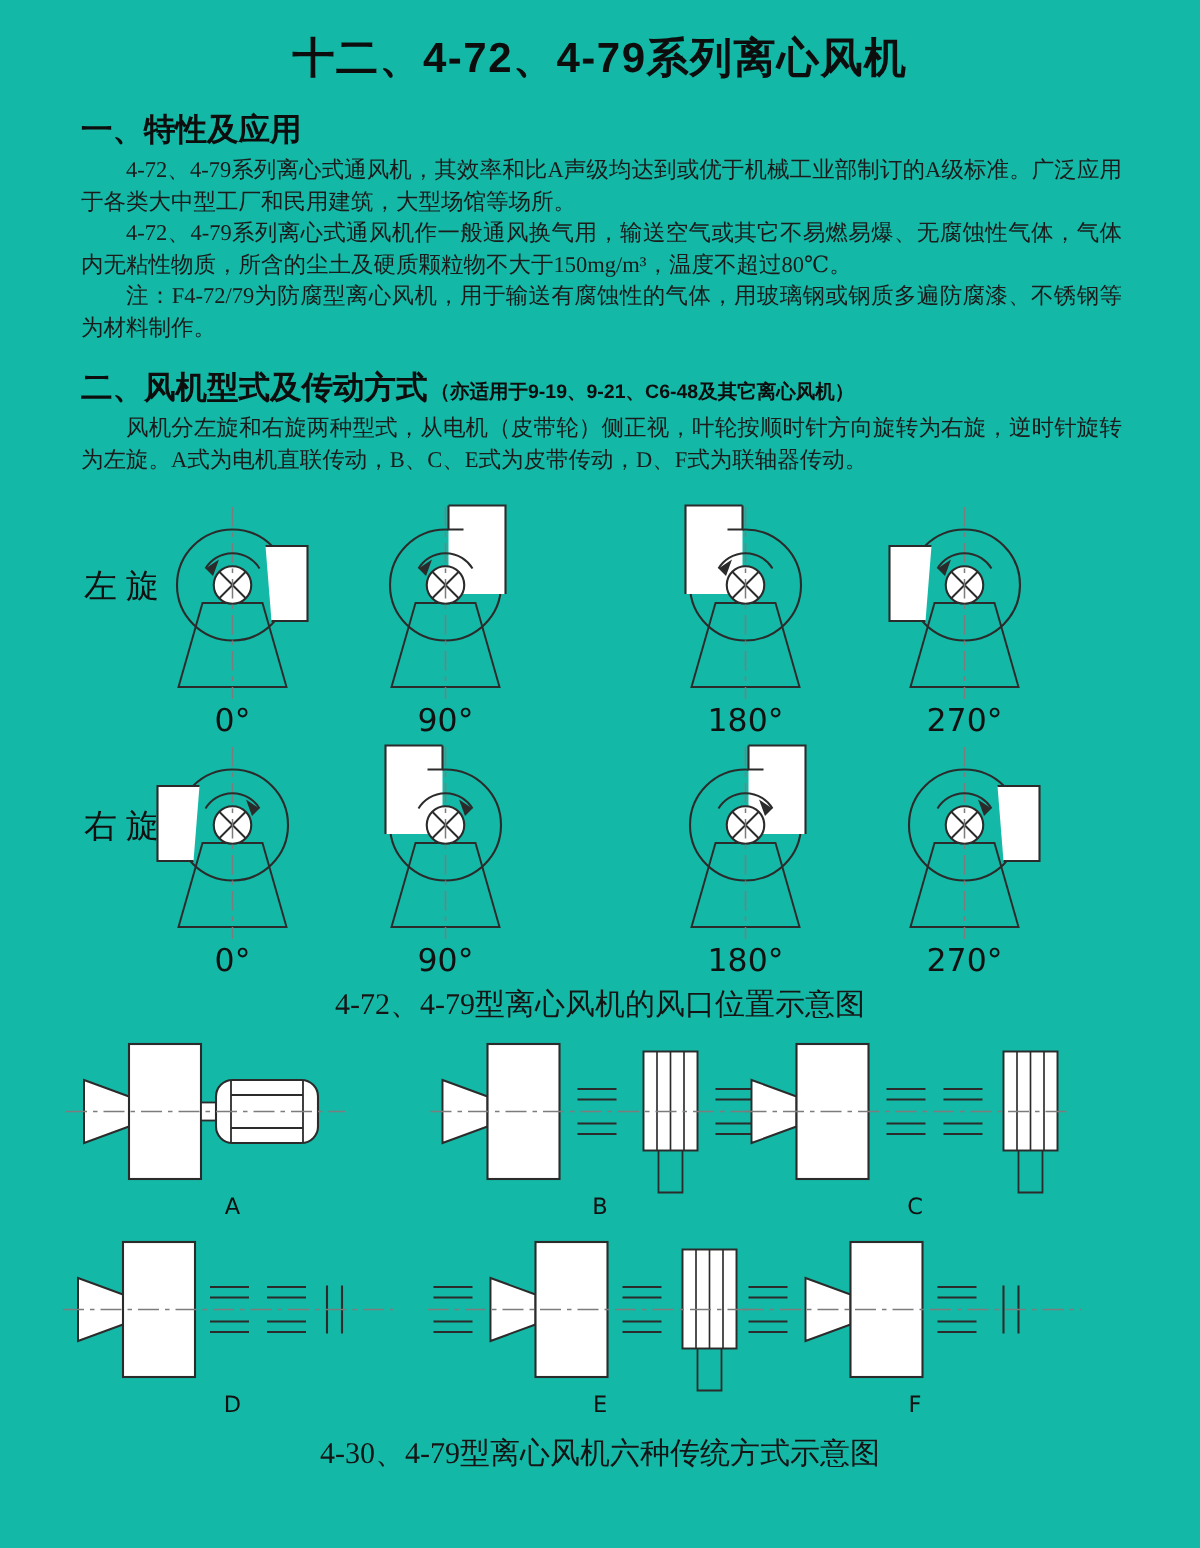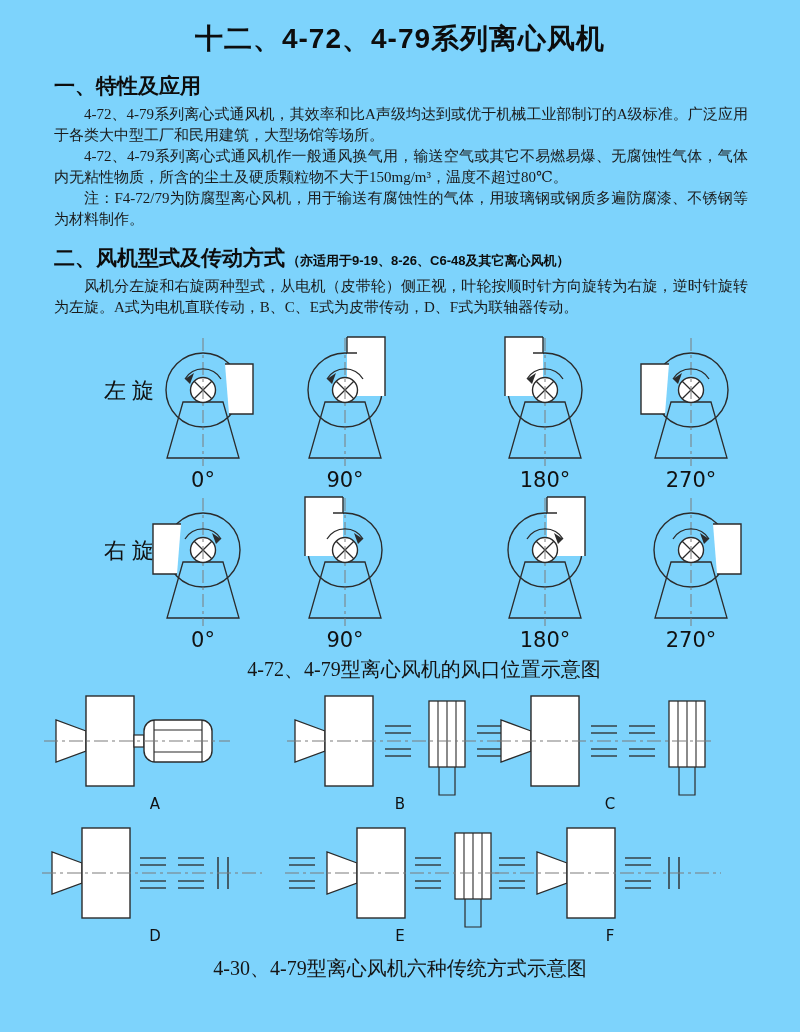--- a/index.html
+++ b/index.html
@@ -1,20 +1,20 @@
 <!DOCTYPE html>
 <html><head>
 <meta charset="utf-8">
 <style>
   html,body{margin:0;padding:0;background:#fff;}
   .page{
     position:relative;
     width:800px;height:1032px;
     margin:0 auto;
-    background:#7dd3fc;
+    background:#14b8a6;
     color:#1b1b1b;
     font-family:"Liberation Serif","DejaVu Serif",serif;
     overflow:hidden;
   }
   .doc-title{
     margin:20px 40px 0;
     text-align:center;
     font-family:"Liberation Sans","DejaVu Sans",sans-serif;
     font-weight:bold;
     font-size:28px;
@@ -35,21 +35,21 @@
   }
   .paras{margin:0 52px 0 54px;}
   .paras p{
     margin:0;
     font-size:15px;
     line-height:21px;
     text-indent:2em;
     text-align:justify;
   }
   
-  .fan-figure{position:relative;margin-top:14px;padding-left:48px;}
+  .fan-figure{position:relative;margin-top:14px;}
   .fan-row{position:relative;height:160px;}
   .fan-row-label{
     position:absolute;left:56px;top:44px;
     font-size:22px;letter-spacing:6px;color:#111;
   }
   .fan-cell{position:absolute;width:150px;text-align:center;}
   .fan-angle{
     margin-top:-2px;
     font-family:"DejaVu Sans","Liberation Sans",sans-serif;
     font-size:21px;color:#111;
@@ -81,21 +81,21 @@
   <div class="sec-heading">
     <span>一、特性及应用</span>
   </div>
   <div class="paras" id="s1-paras">
       <p>4-72、4-79系列离心式通风机，其效率和比A声级均达到或优于机械工业部制订的A级标准。广泛应用于各类大中型工厂和民用建筑，大型场馆等场所。</p>
       <p>4-72、4-79系列离心式通风机作一般通风换气用，输送空气或其它不易燃易爆、无腐蚀性气体，气体内无粘性物质，所含的尘土及硬质颗粒物不大于150mg/m³，温度不超过80℃。</p>
       <p>注：F4-72/79为防腐型离心风机，用于输送有腐蚀性的气体，用玻璃钢或钢质多遍防腐漆、不锈钢等为材料制作。</p>
     </div>
 
   <div class="sec-heading">
-    <span>二、风机型式及传动方式</span><span class="note">（亦适用于9-19、8-26、C6-48及其它离心风机）</span>
+    <span>二、风机型式及传动方式</span><span class="note">（亦适用于9-19、9-21、C6-48及其它离心风机）</span>
   </div>
   <div class="paras" id="s2-paras">
       <p>风机分左旋和右旋两种型式，从电机（皮带轮）侧正视，叶轮按顺时针方向旋转为右旋，逆时针旋转为左旋。A式为电机直联传动，B、C、E式为皮带传动，D、F式为联轴器传动。</p>
     </div>
 
   <div class="fan-figure">
     <div id="fan-rows">
         <div class="fan-row">
           <div class="fan-row-label">左旋</div>
           <div class="fan-cell" style="left: 80px; top: 0px;">

